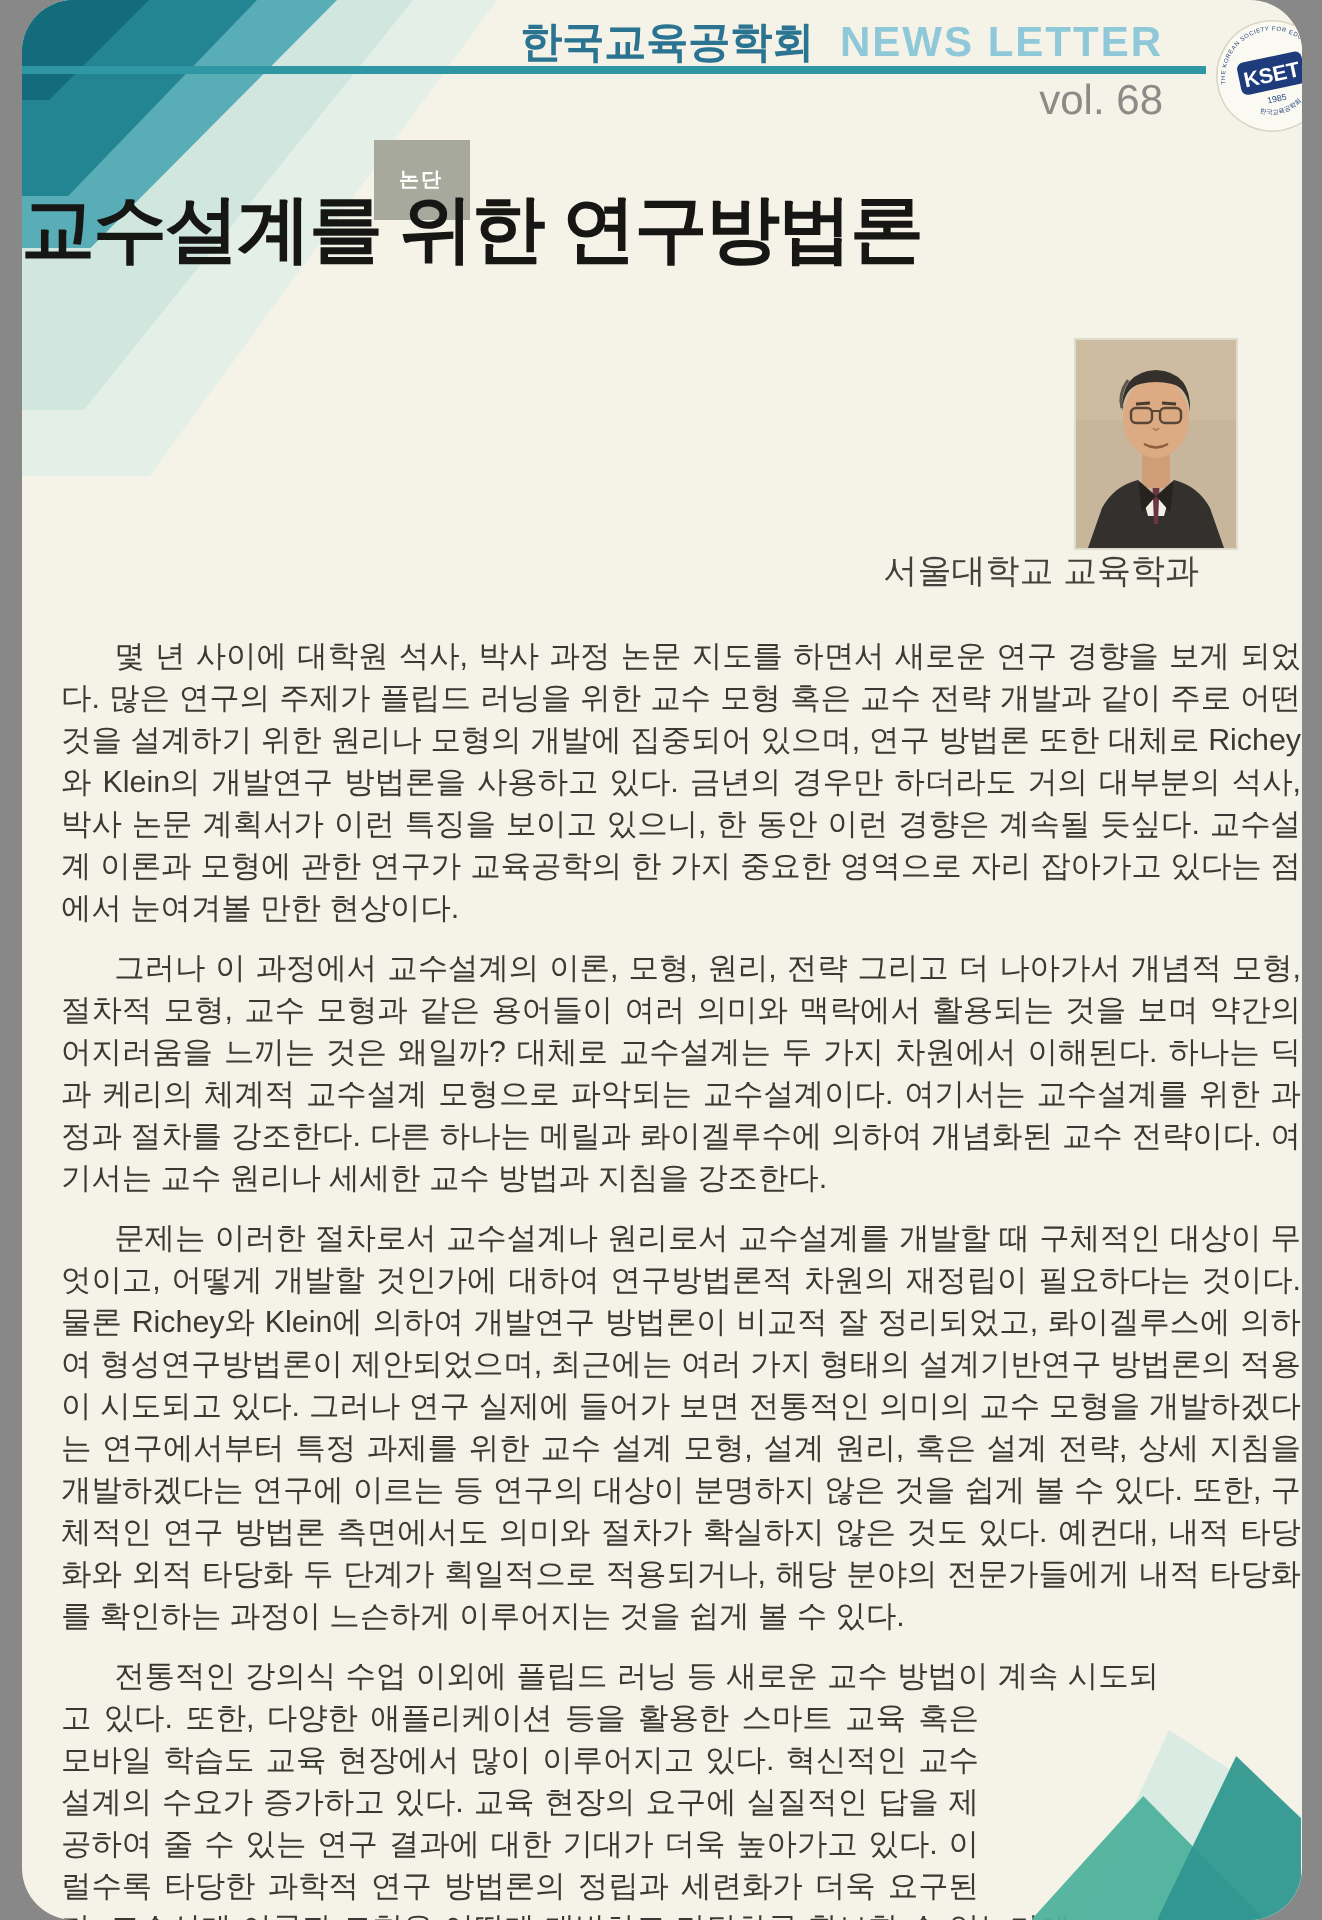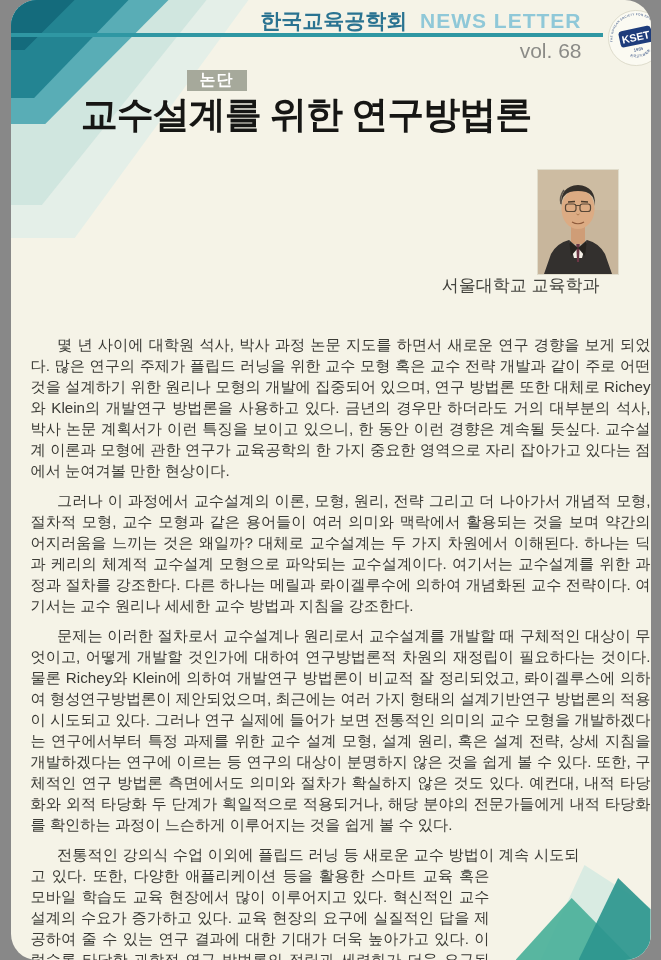--- a/index.html
+++ b/index.html
@@ -18,30 +18,30 @@
   
   .masthead{position:absolute;top:7px;right:69px;font-size:21px;font-weight:bold;white-space:nowrap;}
   .masthead .org{color:#2a7391;}
   .masthead .nl{color:#8fc8d8;letter-spacing:1px;margin-left:7px;}
   .header-rule{position:absolute;left:0;top:33px;width:592px;height:4px;background:#2f97a3;}
   .vol{position:absolute;top:39px;right:69px;font-size:21px;color:#8b8b87;}
   .logo{position:absolute;left:596px;top:9px;width:58px;height:58px;transform:rotate(-12deg);}
 
   
   .tag{position:absolute;left:176px;top:70px;background:#a6a99b;color:#ffffff;
-       font-size:16px;font-weight:bold;padding:0 13px;letter-spacing:1px;}
-  .title{position:absolute;left:0;right:49px;top:90px;margin:0;text-align:center;
+       font-size:10px;font-weight:bold;padding:13px 13px;letter-spacing:1px;}
+  .title{position:absolute;left:0;right:49px;top:90px;margin:0;text-align:left;
          font-size:37px;font-weight:800;color:#161614;letter-spacing:-1px;}
 
   .photo{position:absolute;left:527px;top:170px;width:80px;height:104px;box-shadow:0 0 0 1px #e0dccb;}
   .author{position:absolute;right:51px;top:274px;text-align:left;color:#42423d;
           font-size:17px;line-height:23px;}
 
   
-  .body{position:absolute;left:20px;top:334px;width:621px;height:622px;
+  .body{position:absolute;left:20px;top:318px;width:621px;height:622px;
         font-size:15.2px;line-height:21px;color:#3a3a35;text-align:justify;}
   .body p{margin:0 0 9px 0;text-indent:1.75em;}
   .fs{float:right;clear:right;}
   .fs1{width:1px;height:500px;}
   .fs2{width:72px;height:46px;}
   .fs3{width:162px;height:76px;}
 
   
   .deco-br{position:absolute;right:0;bottom:0;width:135px;height:122px;pointer-events:none;}
   .deco-br .t{position:absolute;}

